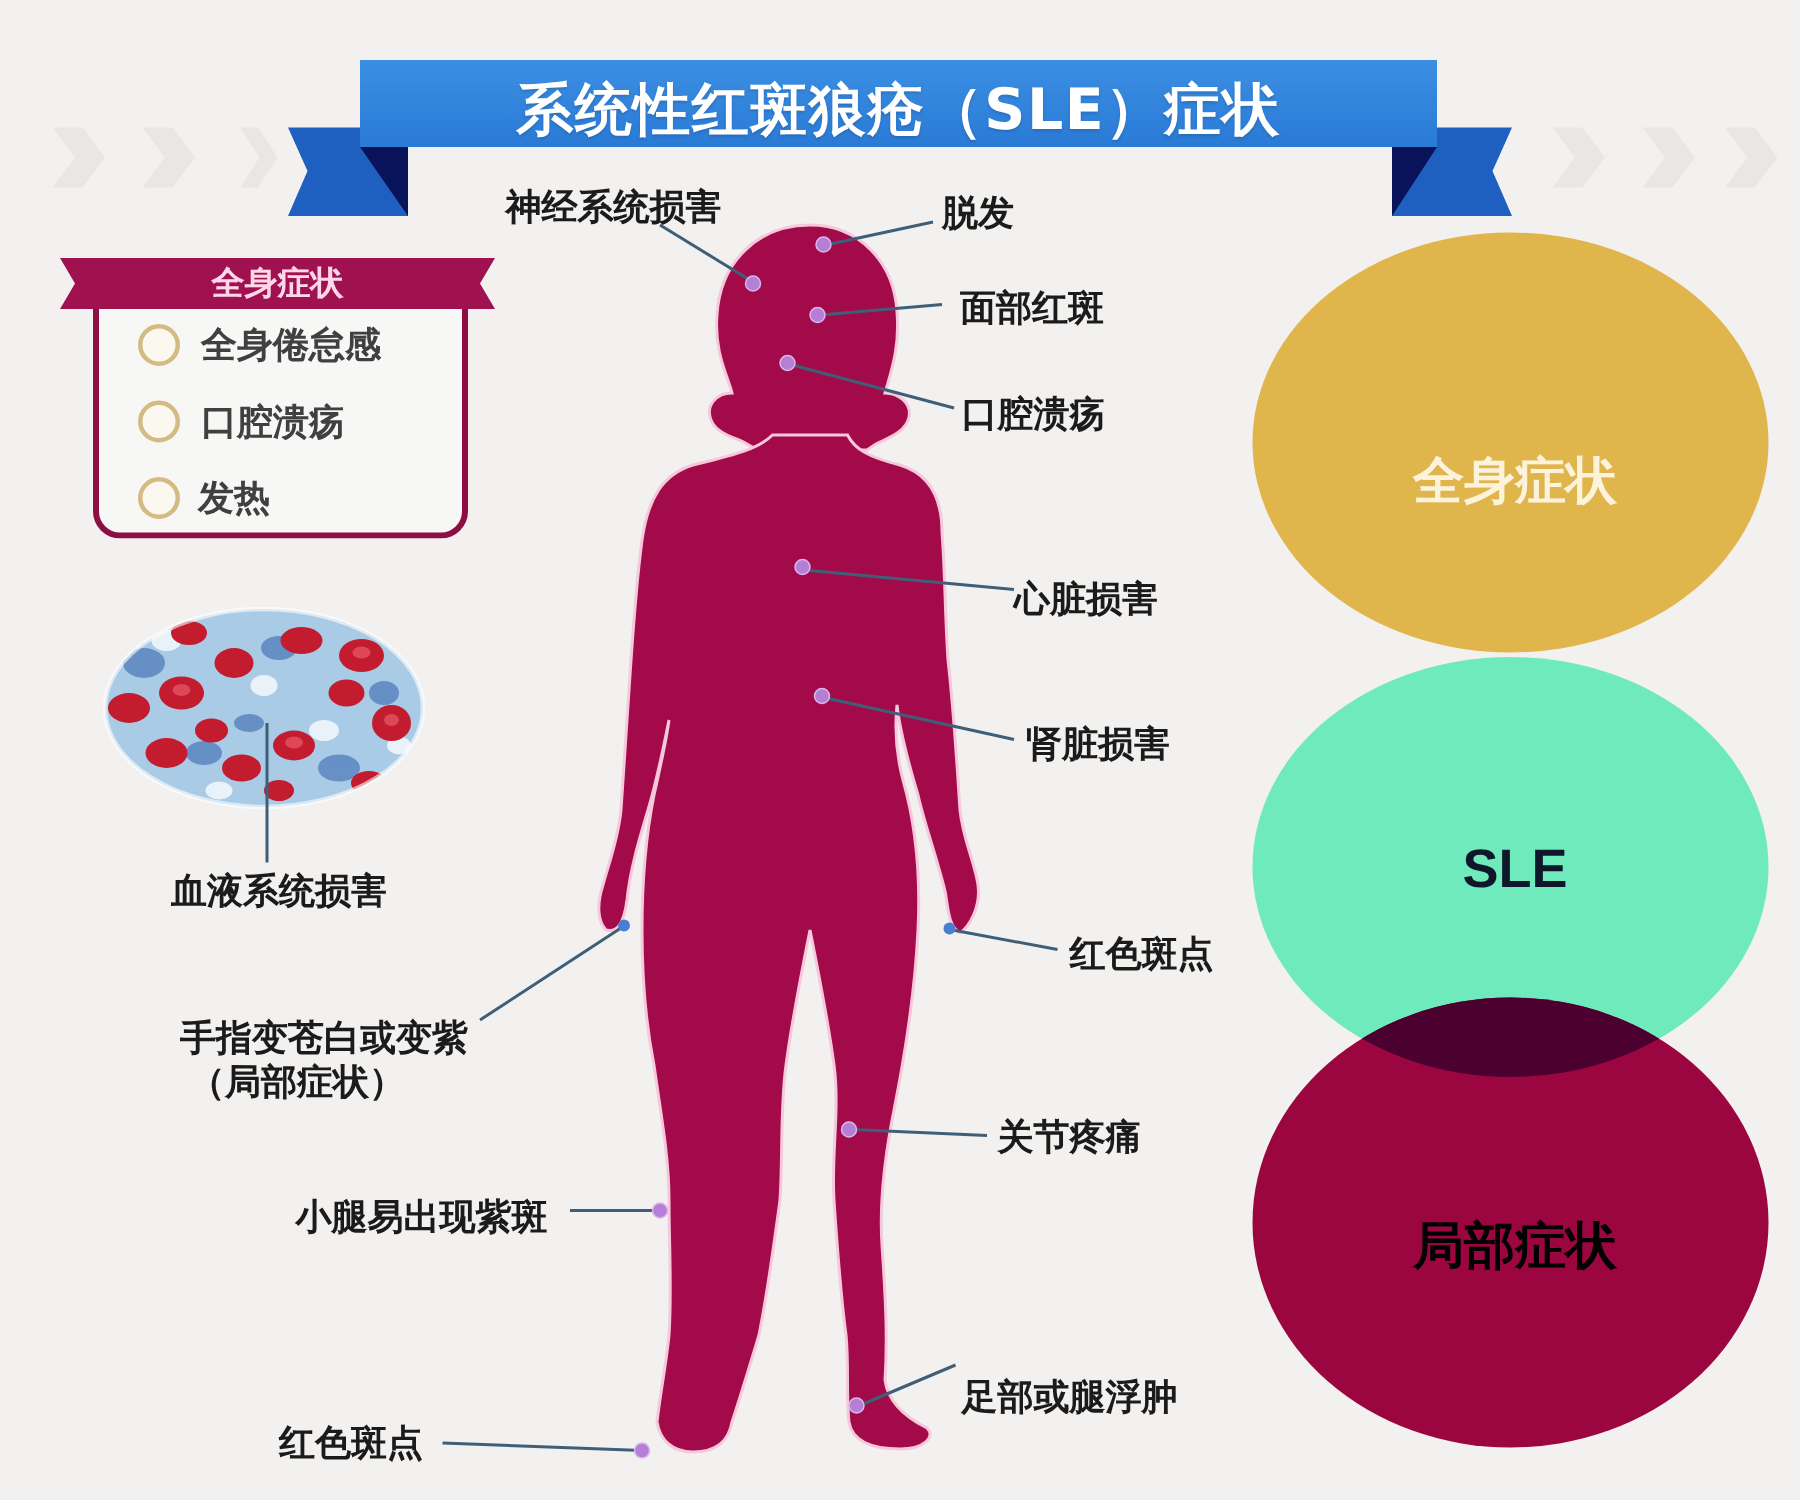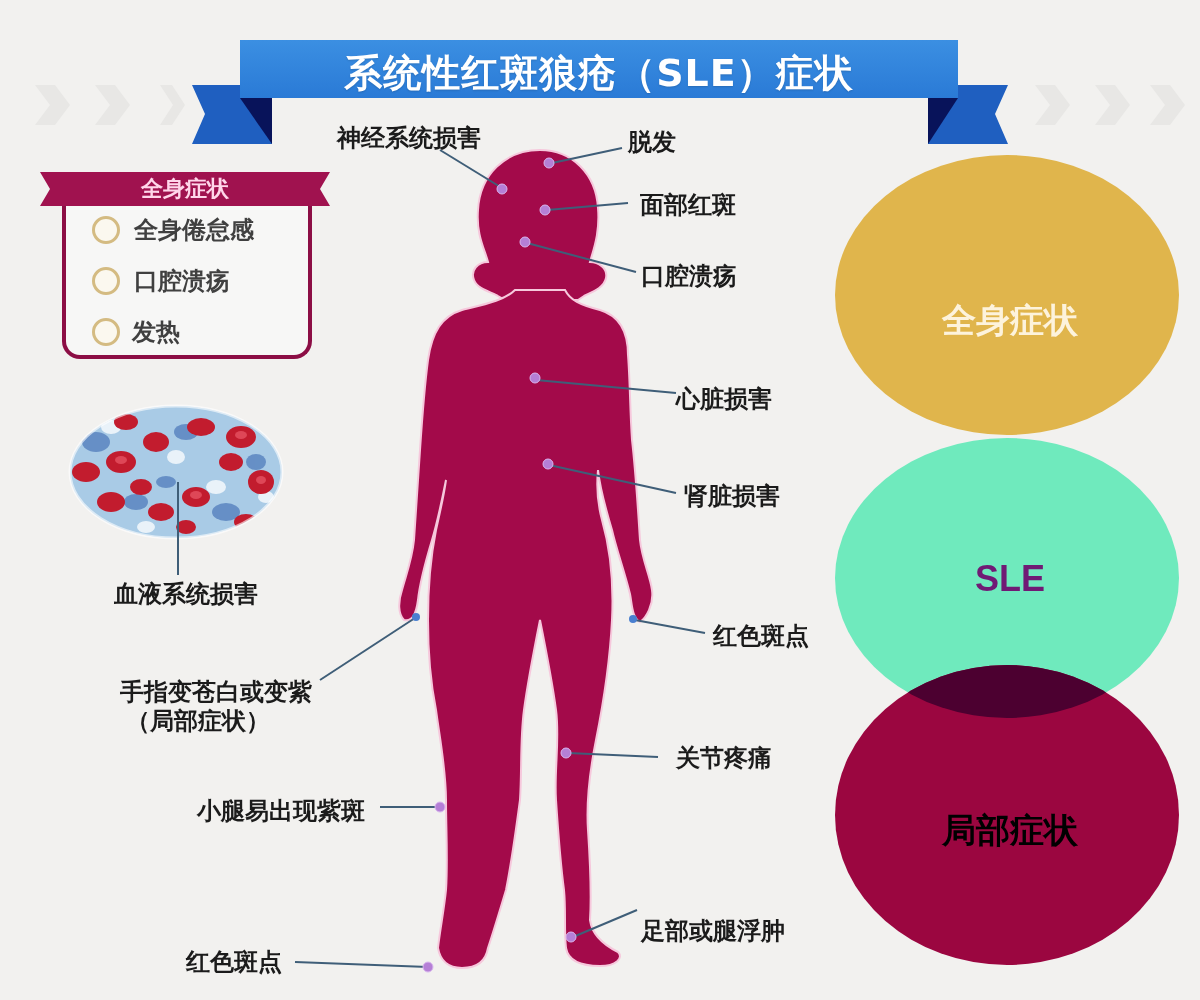--- a/index.html
+++ b/index.html
@@ -220,35 +220,35 @@
 <div class="label" style="left:337px;top:124px;">神经系统损害</div>
 <div class="label" style="left:628px;top:128px;">脱发</div>
 <div class="label" style="left:640px;top:191px;">面部红斑</div>
 <div class="label" style="left:641px;top:262px;">口腔溃疡</div>
 <div class="label" style="left:676px;top:385px;">心脏损害</div>
 <div class="label" style="left:684px;top:482px;">肾脏损害</div>
 <div class="label" style="left:713px;top:622px;">红色斑点</div>
 <div class="label" style="left:120px;top:678px;">手指变苍白或变紫</div>
 <div class="label" style="left:126px;top:707px;">（局部症状）</div>
 <div class="label" style="left:197px;top:797px;">小腿易出现紫斑</div>
-<div class="label" style="left:665px;top:744px;margin-left:11px;">关节疼痛</div>
+<div class="label" style="left:665px;top:744px;">关节疼痛</div>
 <div class="label" style="left:641px;top:898px;margin-top:19px;">足部或腿浮肿</div>
 <div class="label" style="left:186px;top:948px;">红色斑点</div>
 
 <svg class="abs" style="left:820px;top:150px;" width="380" height="830" viewBox="0 0 380 830">
   <defs>
     <clipPath id="clipTop">
         <ellipse cx="187" cy="145" rx="172" ry="140"></ellipse>
       </clipPath>
     <clipPath id="clipMid">
         <ellipse cx="187" cy="428" rx="172" ry="140"></ellipse>
       </clipPath>
   </defs>
   <ellipse cx="187" cy="145" rx="172" ry="140" fill="#e0b54c"></ellipse>
   <ellipse cx="187" cy="428" rx="172" ry="140" fill="#6feabd"></ellipse>
   <ellipse cx="187" cy="665" rx="172" ry="150" fill="#9b0640"></ellipse>
 
   <ellipse cx="187" cy="428" rx="172" ry="140" fill="#6cb841" clip-path="url(#clipTop)"></ellipse>
   <ellipse cx="187" cy="665" rx="172" ry="150" fill="#4c0030" clip-path="url(#clipMid)"></ellipse>
 </svg>
 <div class="venn-text" style="left:820px;top:298px;width:380px;font-size:34px;color:#fdf3dc;">全身症状</div>
-<div class="venn-text" style="left:820px;top:558px;width:380px;font-size:36px;color:#701a75;font-family:'Liberation Sans',sans-serif;">SLE</div>
+<div class="venn-text" style="left:820px;top:558px;width:380px;font-size:36px;color:#0f172a;font-family:'Liberation Sans',sans-serif;">SLE</div>
 <div class="venn-text" style="left:820px;top:808px;width:380px;font-size:34px;color:#000000;">局部症状</div>
 
 </body></html>

